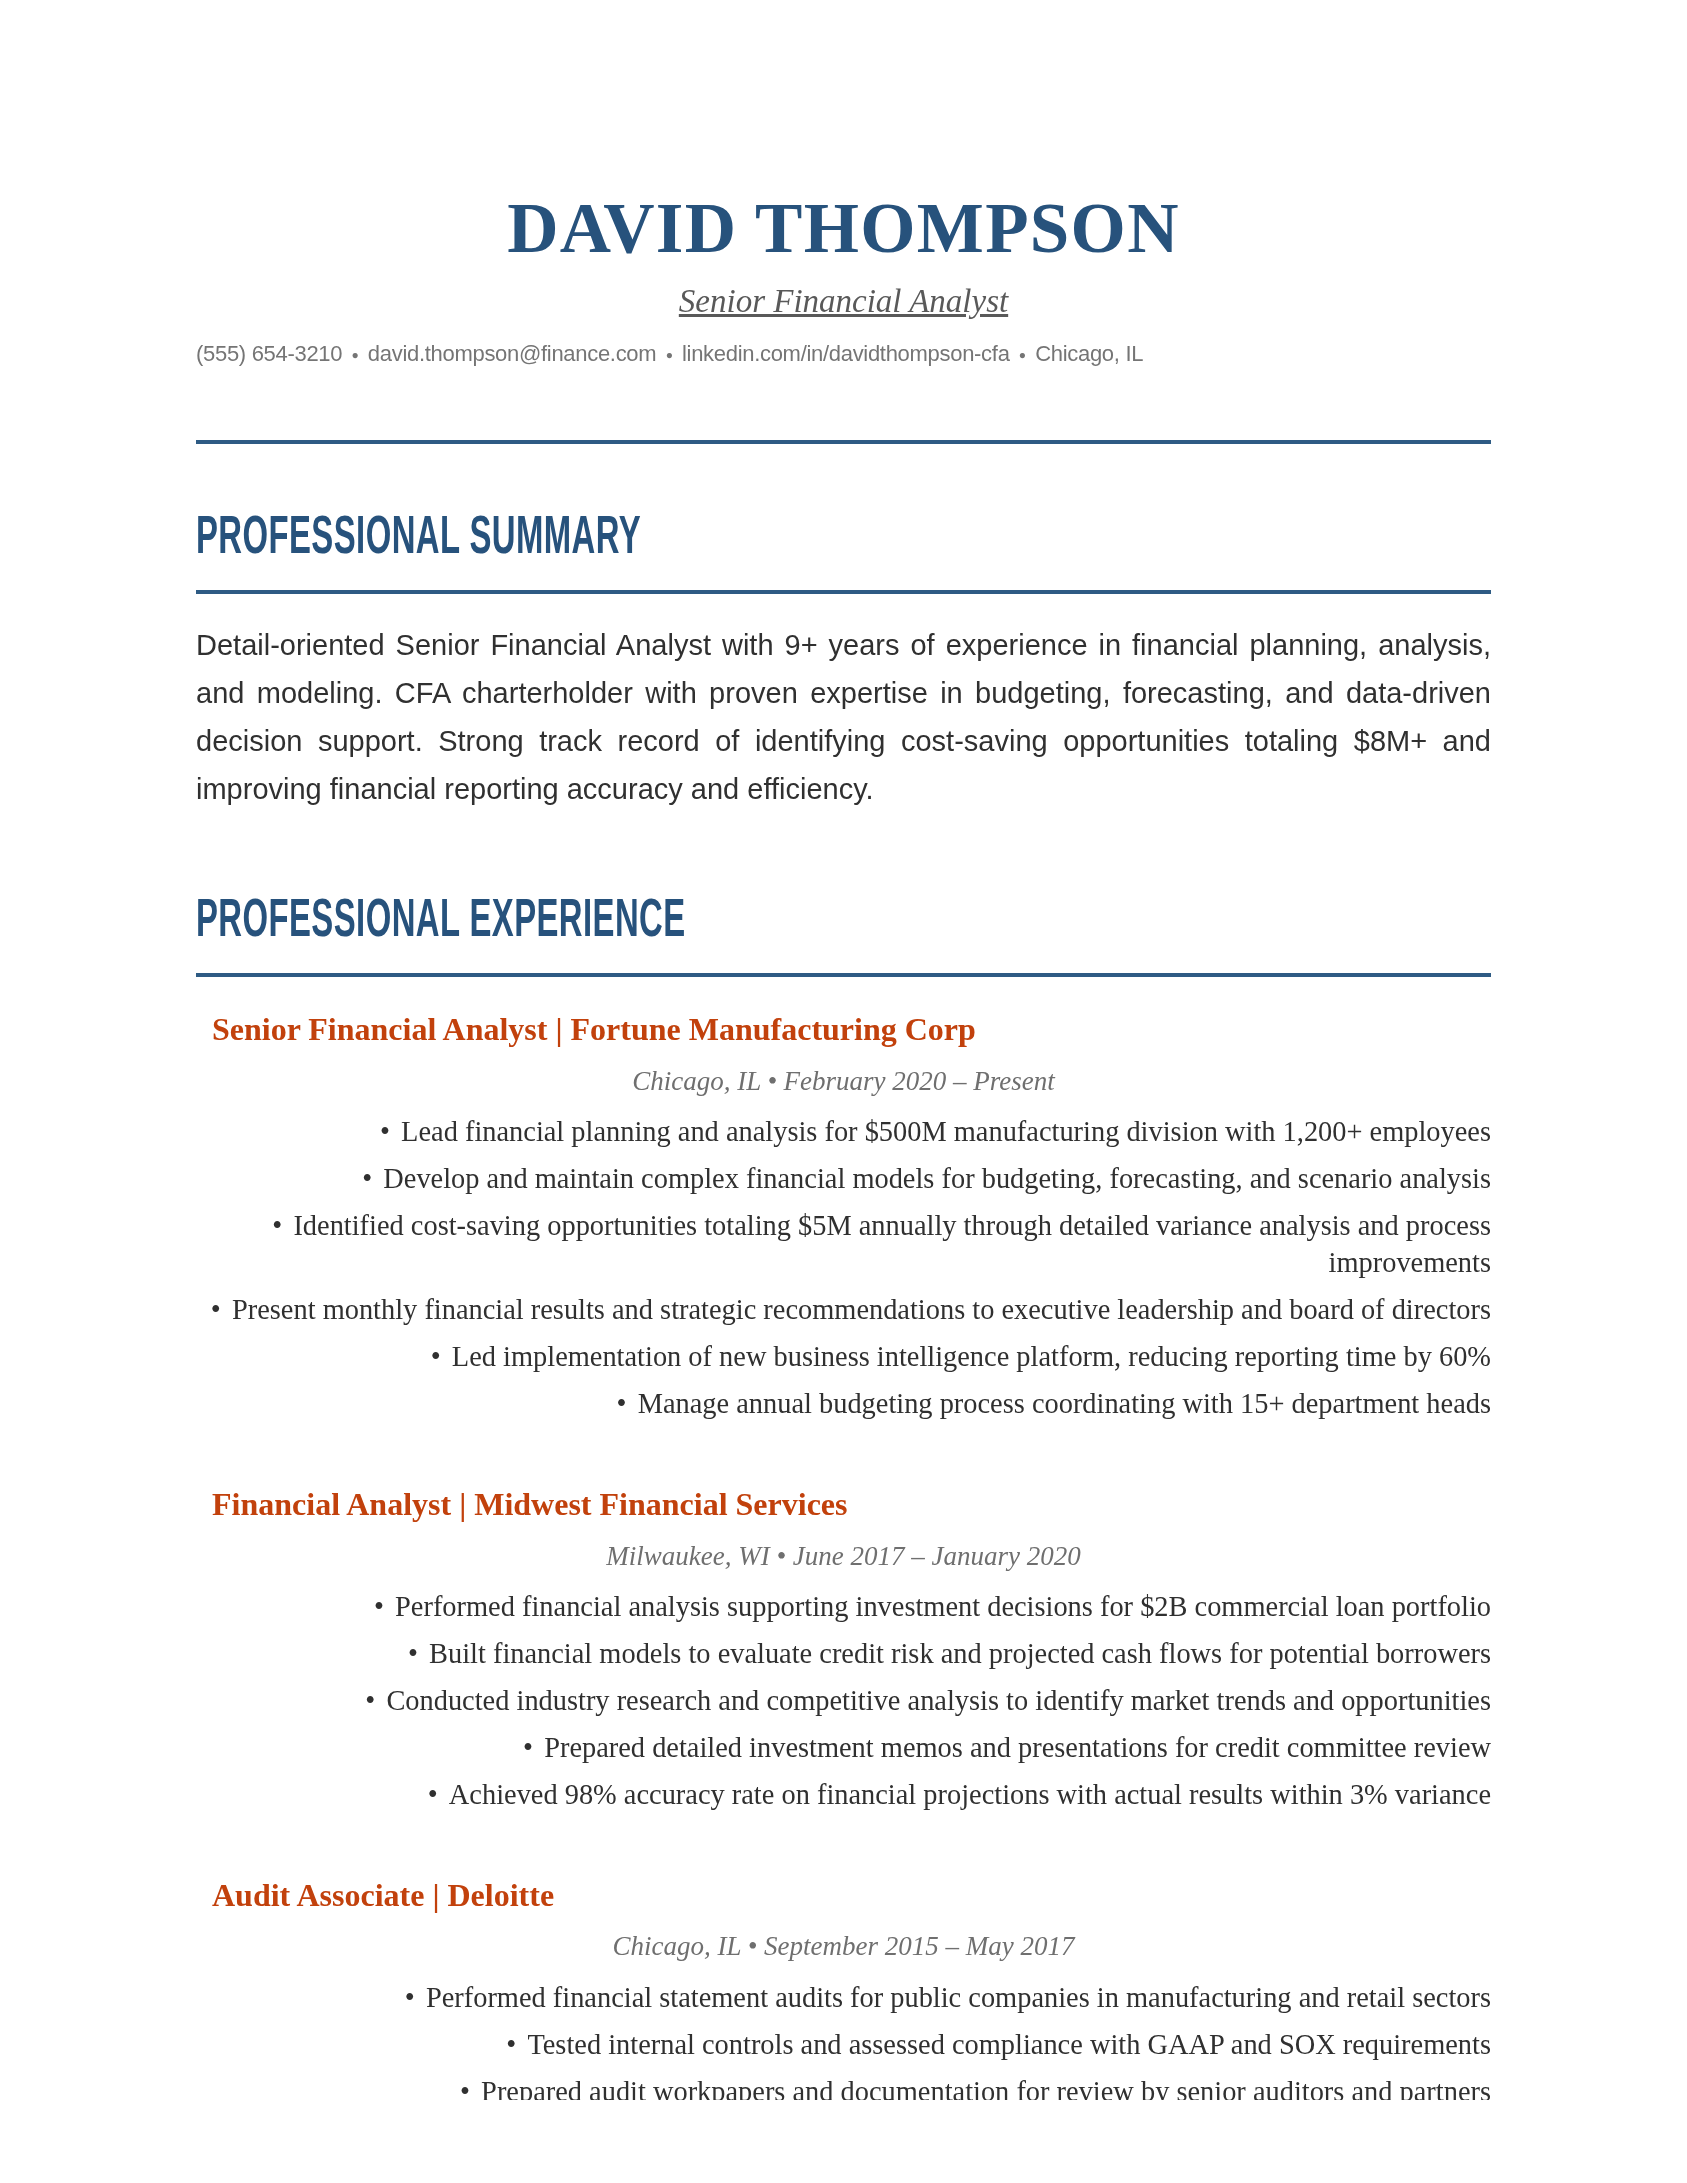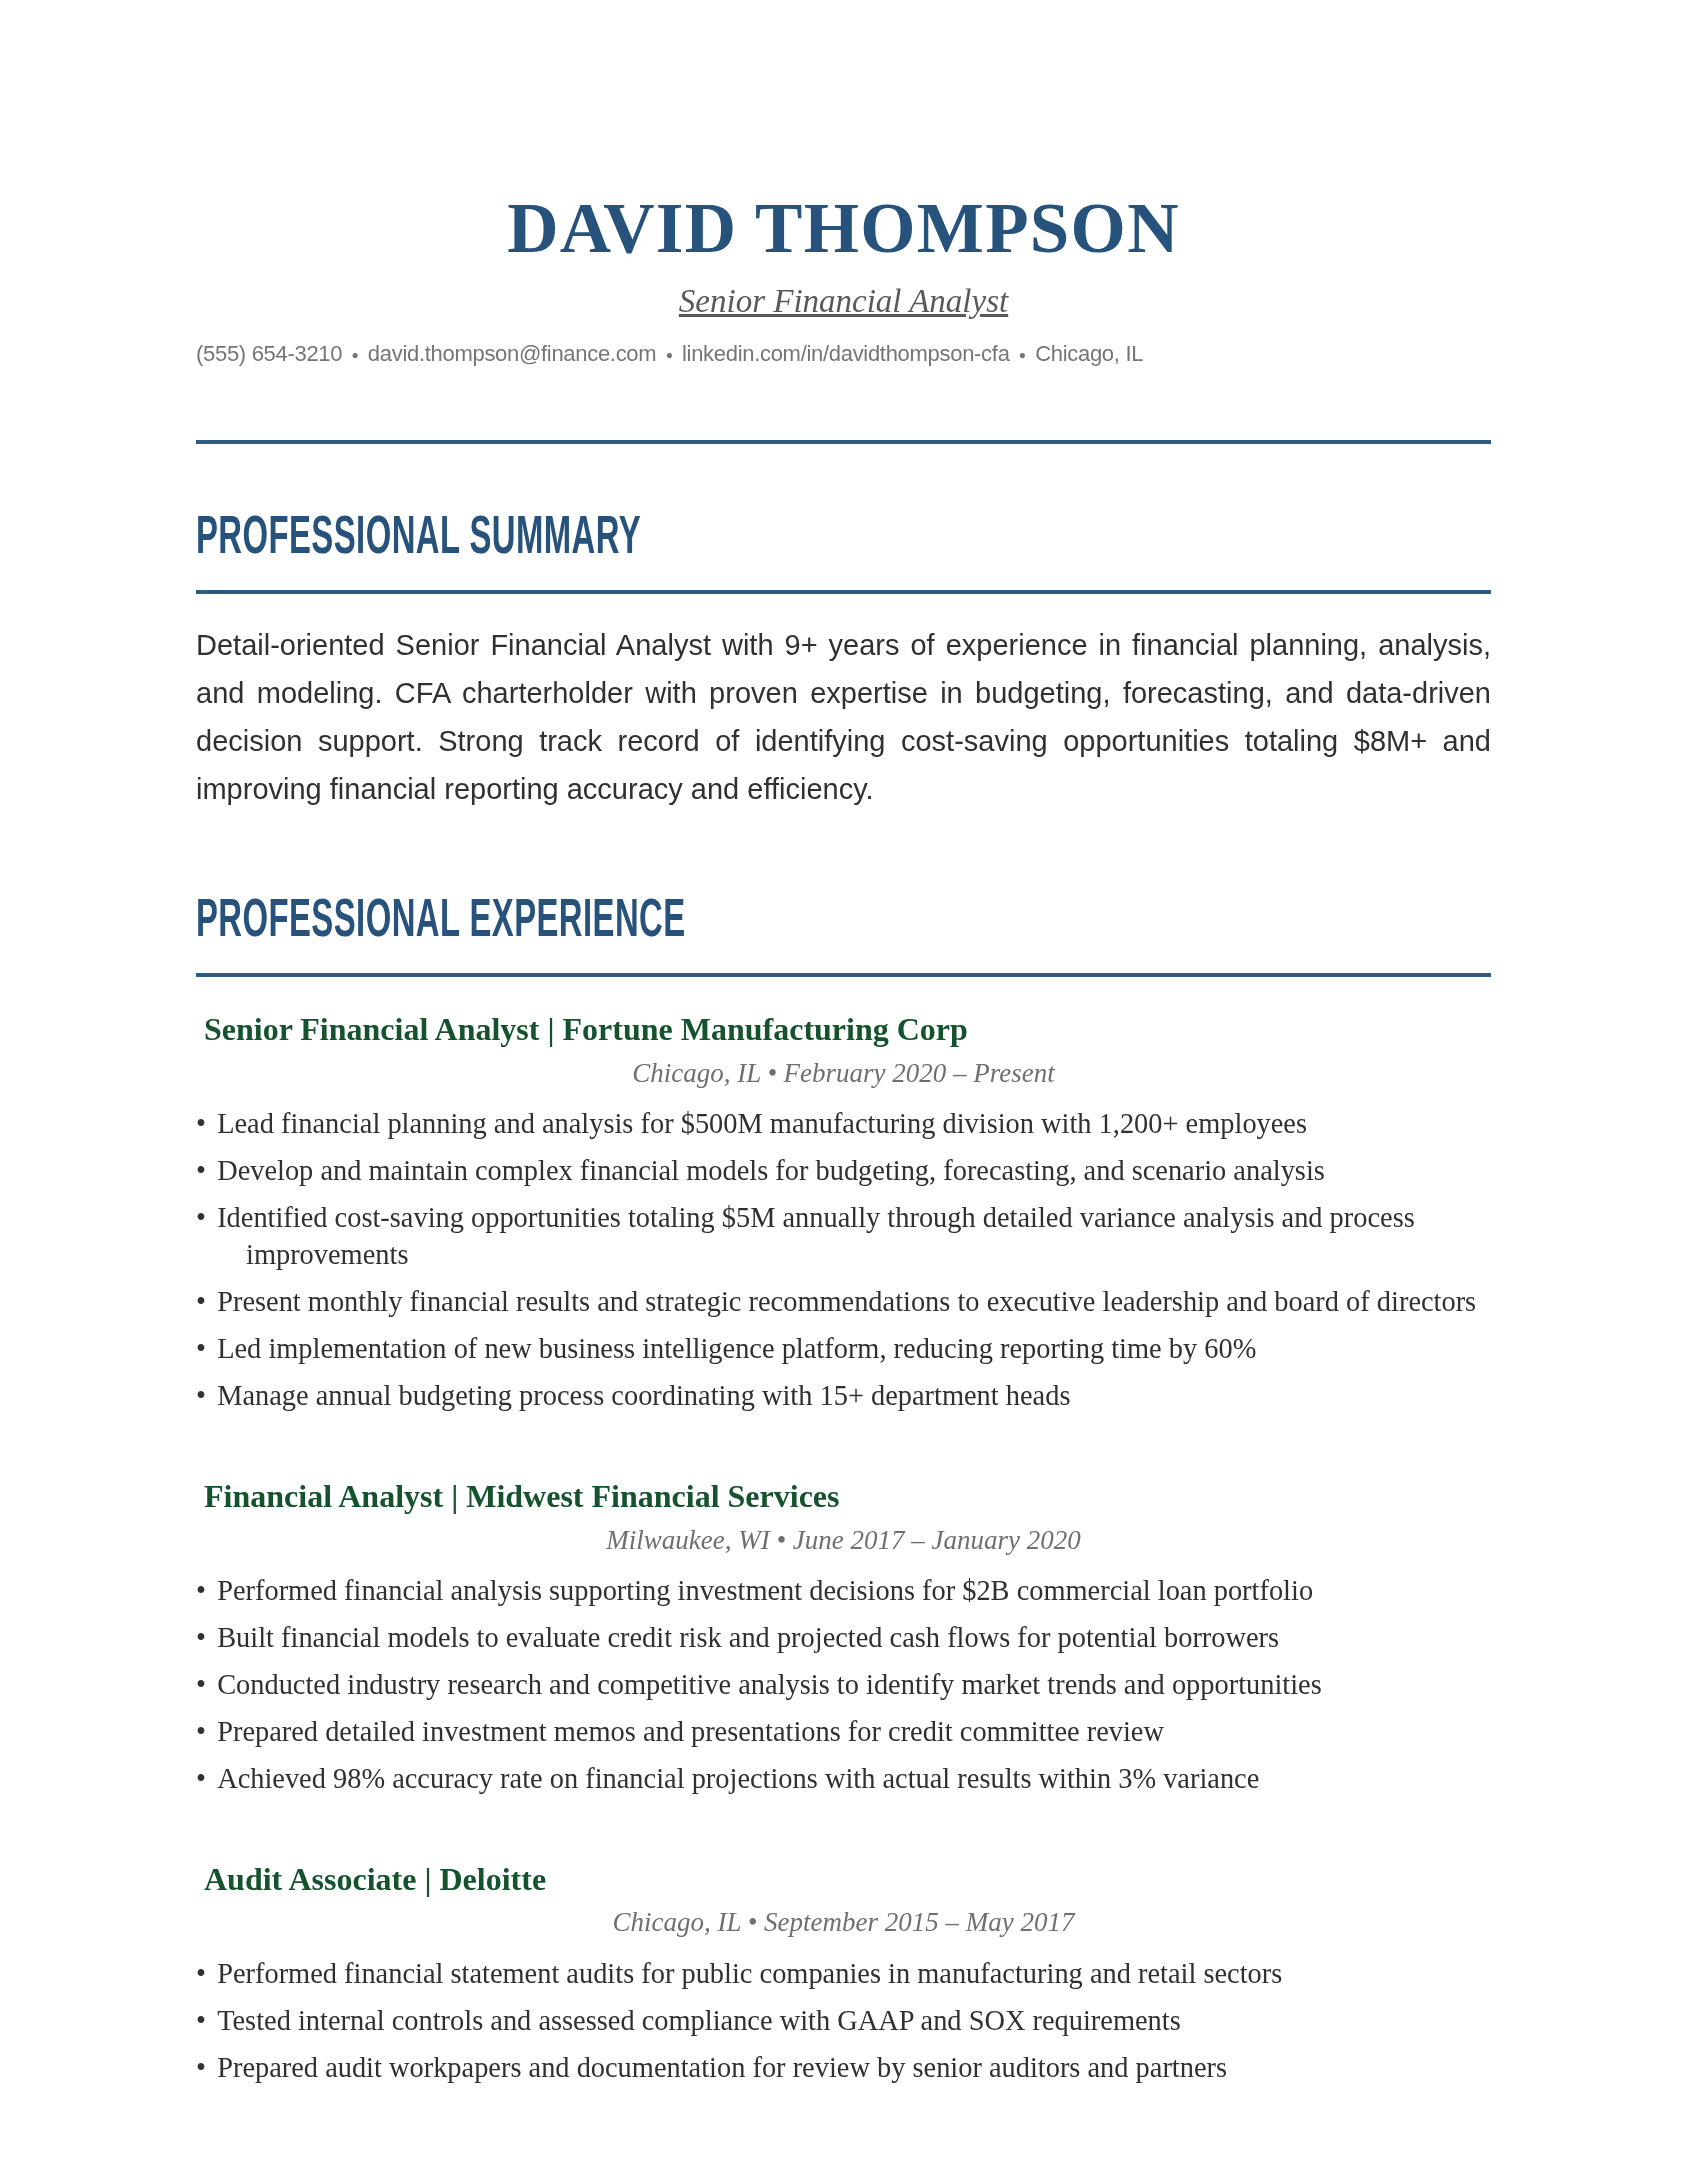--- a/index.html
+++ b/index.html
@@ -90,46 +90,46 @@
     font-family: Liberation Sans, sans-serif;
     font-size: 29px;
     line-height: 48px;
     color: #303030;
     text-align: justify;
   }
   
   .job { margin-top: 33px; }
   .job + .job { margin-top: 63px; }
   .job-title {
-    margin: 8px;
+    margin: 16px;
     font-family: "Liberation Serif", serif;
     font-weight: bold;
     font-size: 32px;
     line-height: 1.2;
-    color: #14532d;
+    color: #c2410c;
   }
   .job-meta {
     margin-top: 8px;
     font-family: "Liberation Serif", serif;
     font-style: italic;
     font-size: 27px;
     line-height: 1.2;
     color: #6F6F6F;
     text-align: center;
   }
   .bullets { margin-top: 16px; }
   .bullet {
     font-family: "Liberation Serif", serif;
     font-size: 28.4px;
     line-height: 37px;
     color: #303030;
     padding-left: 50px;
     text-indent: -50px;
     margin-bottom: 10px;
-    text-align: left;
+    text-align: right;
   }
   .bullet .dot { margin-right: 11.2px; }
 </style>
 </head>
 <body>
 
 <div class="page">
 
   <header>
     <h1 class="name">DAVID THOMPSON</h1>

